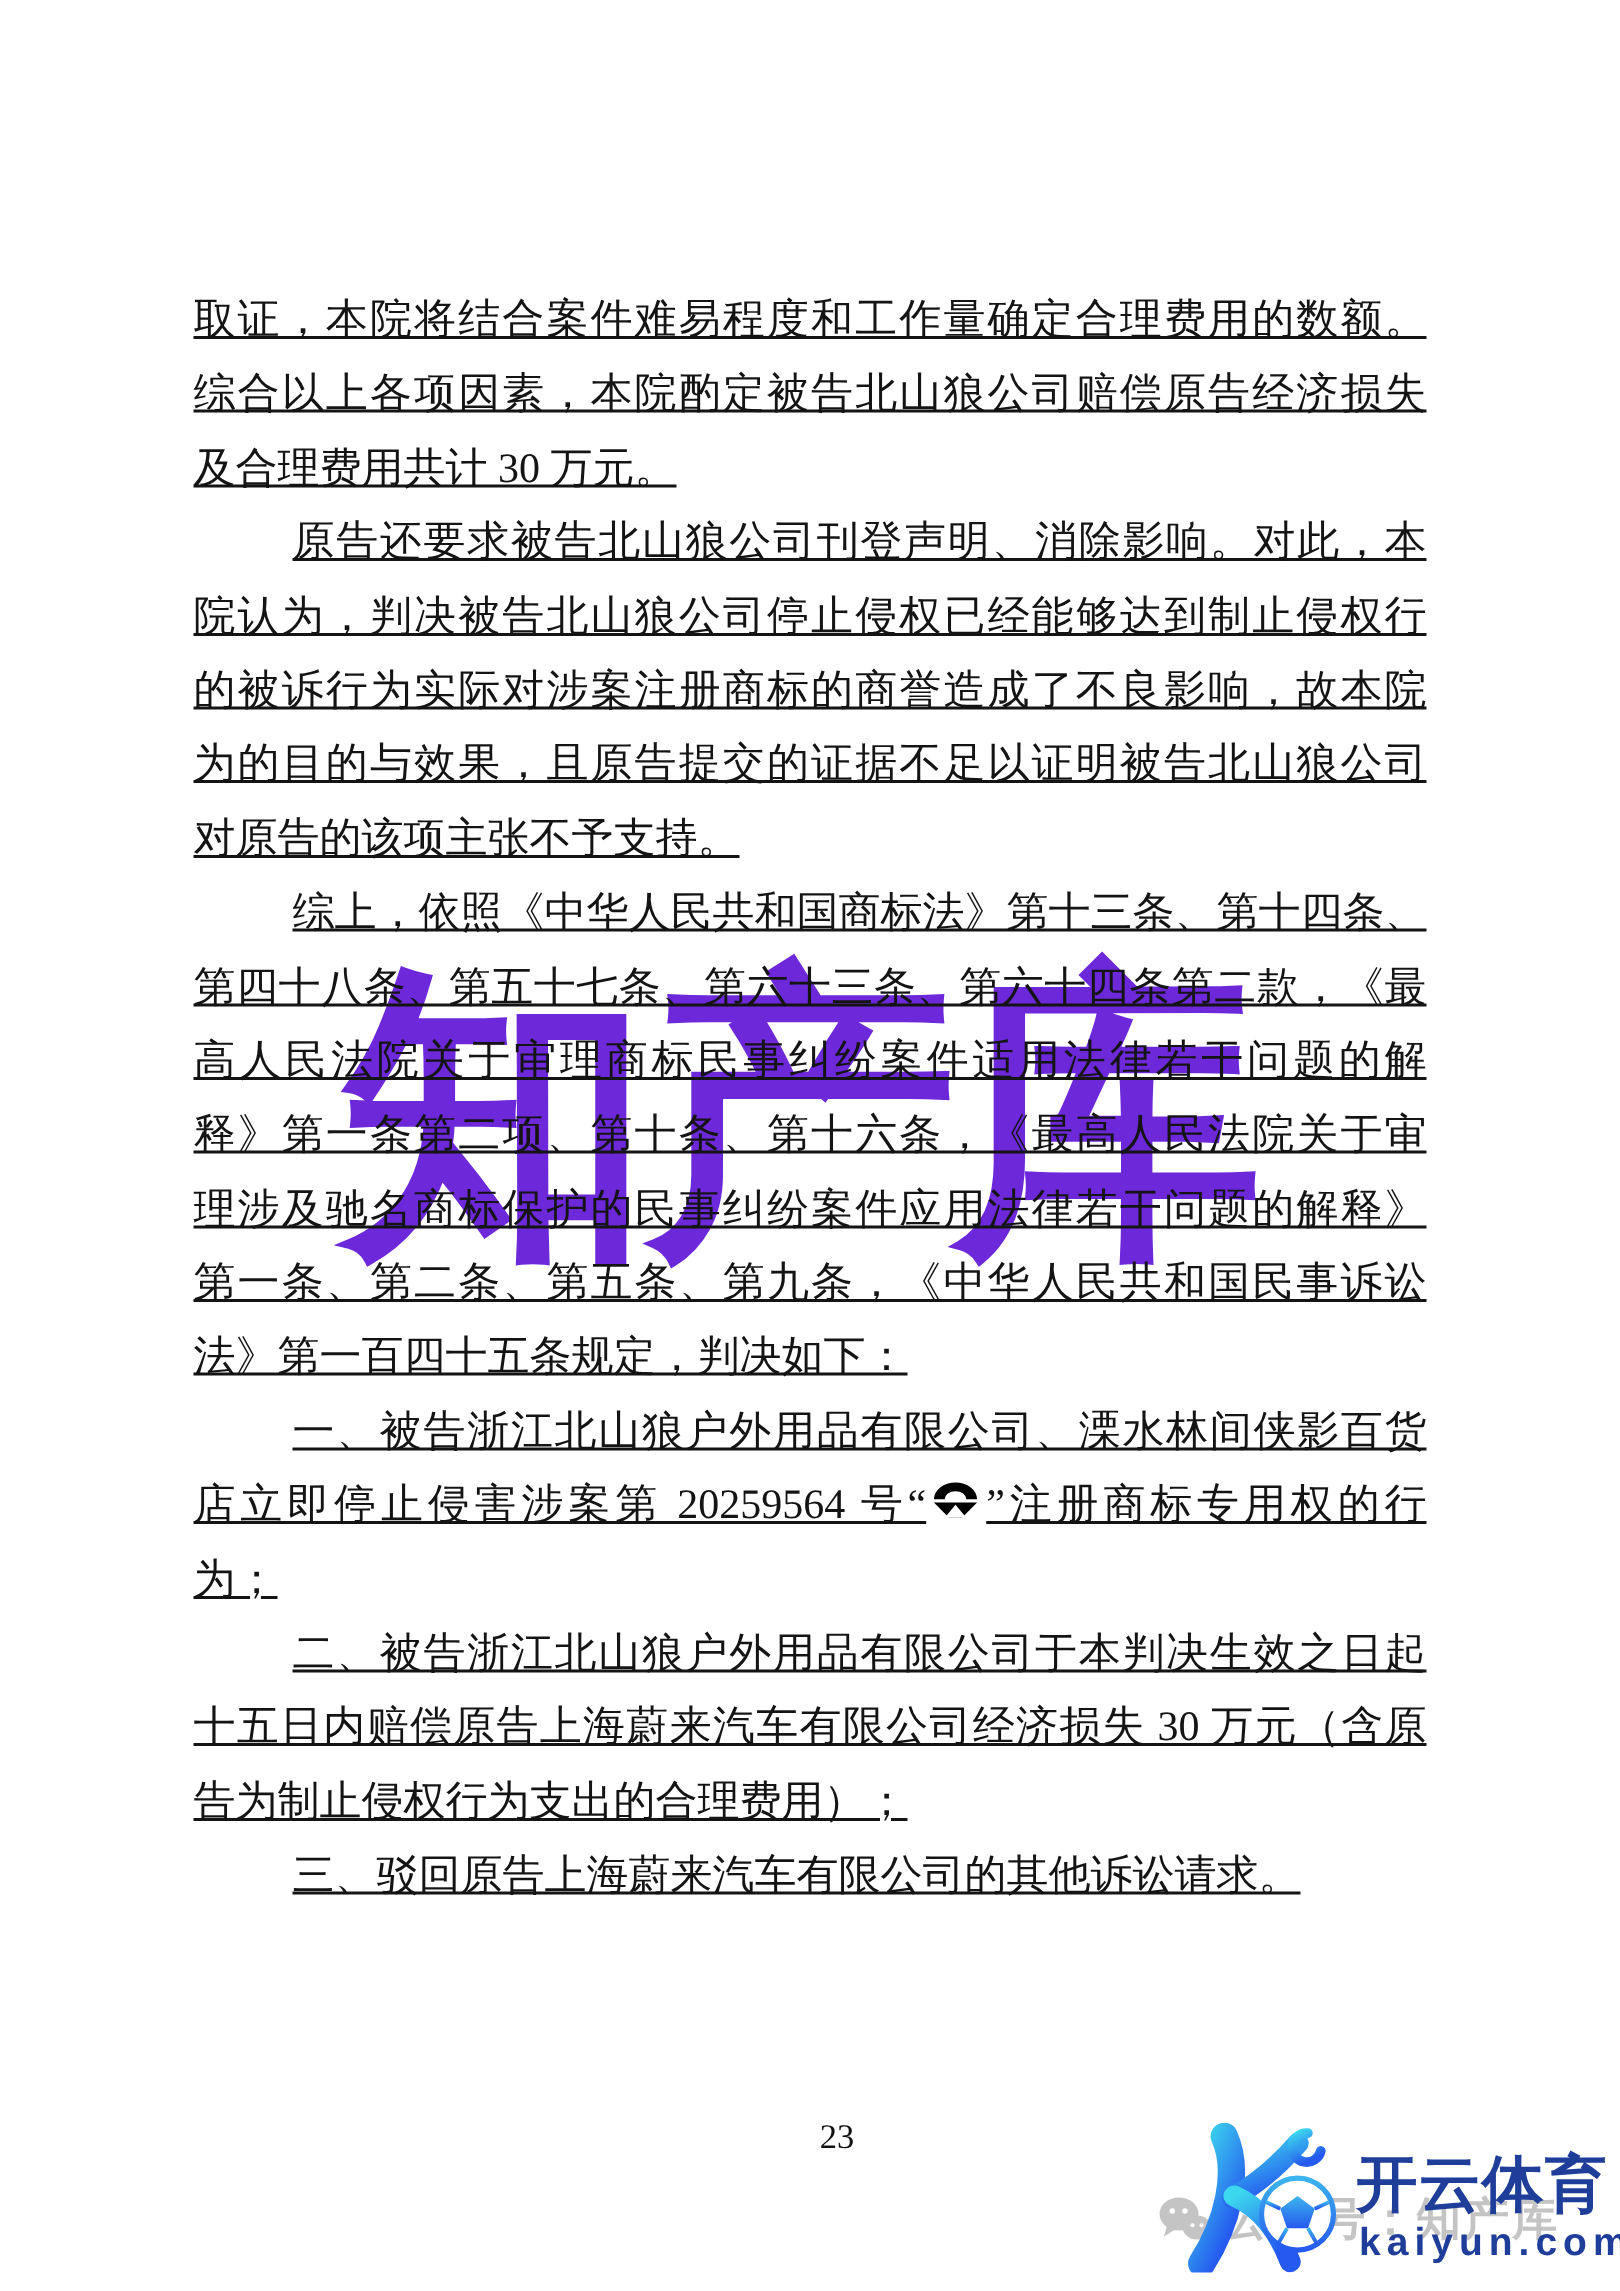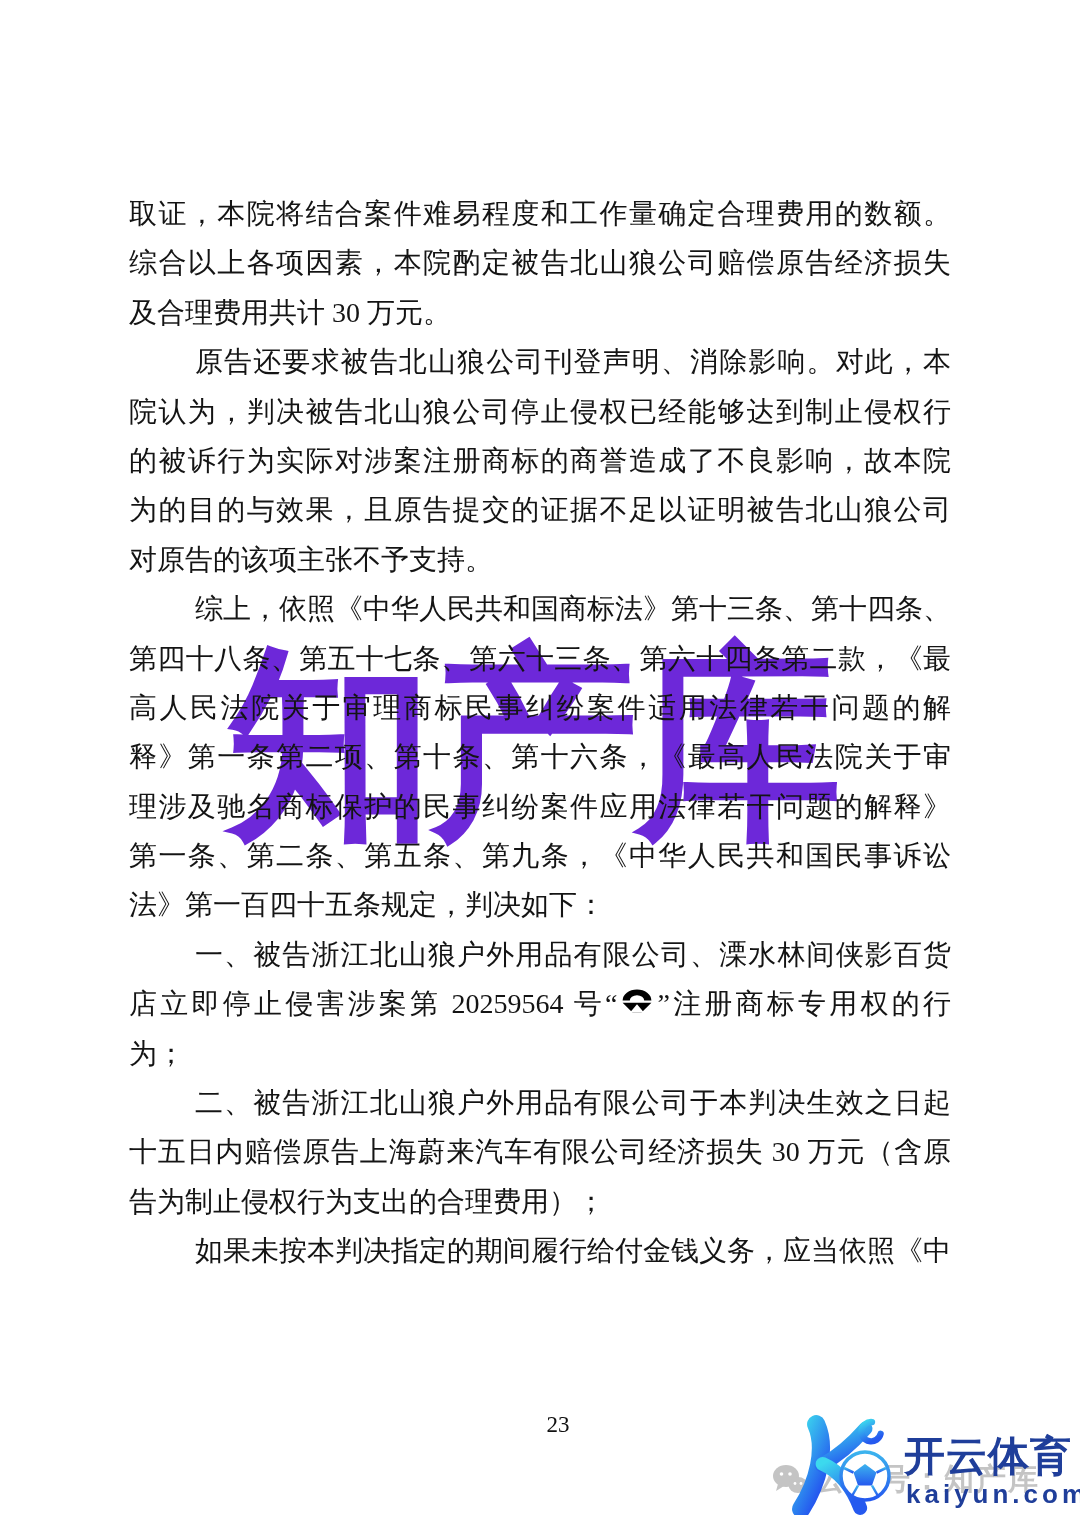--- a/index.html
+++ b/index.html
@@ -13,21 +13,21 @@
   .wm-center{
     position:absolute;left:226px;top:640px;z-index:0;
     font-family:"Liberation Sans","DejaVu Sans",sans-serif;
     font-size:208px;font-weight:700;line-height:1;letter-spacing:-4px;
     color:#6d28d9;white-space:nowrap;user-select:none;
   }
 
   
   .textblock{
     position:absolute;left:129px;top:189px;width:822px;z-index:1;
-    font-size:28px;color:#141414;
+    font-size:28px;color:#141414;text-decoration:underline;
   }
   .line{height:49.4px;line-height:49.4px;}
   .full{text-align:justify;text-align-last:justify;}
   .indent{text-indent:66px;}
   .nio-mark{display:inline-block;vertical-align:-4px;margin:0 2px;}
 
   
   .page-number{
     position:absolute;top:1412px;left:18px;width:100%;text-align:center;
     font-size:23px;color:#111;z-index:1;
@@ -81,21 +81,21 @@
       <span>店立即停止侵害涉案第 20259564 号“</span><svg class="nio-mark" width="36" height="30" viewBox="0 0 100 80">
         <path d="M10,36 A40,31 0 0 1 90,36 L70,36 A20,15 0 0 0 30,36 Z" fill="#000"></path>
         <path d="M10,42 L90,42 L62,70 L38,70 Z" fill="#000"></path>
         <path d="M50,46 L70,70 L30,70 Z" fill="#fff"></path>
       </svg><span>”注册商标专用权的行</span>
     </div>
     <div class="line">为；</div>
     <div class="line full indent">二、被告浙江北山狼户外用品有限公司于本判决生效之日起</div>
     <div class="line full">十五日内赔偿原告上海蔚来汽车有限公司经济损失 30 万元（含原</div>
     <div class="line">告为制止侵权行为支出的合理费用）；</div>
-    <div class="line full indent">如果未按本判决指定的期间履行给付金钱义务，应当依照《中</div>
+    <div class="line indent">三、驳回原告上海蔚来汽车有限公司的其他诉讼请求。</div>
   </div>
 
   <div class="page-number">23</div>
 
   <div class="brandbox">
 
     <div class="wm-footer">
       <svg width="36" height="32" viewBox="0 0 36 32">
         <ellipse cx="14" cy="12" rx="13" ry="11" fill="#c4c4c4"></ellipse>
         <path d="M6,20 L4,27 L12,22 Z" fill="#c4c4c4"></path>

